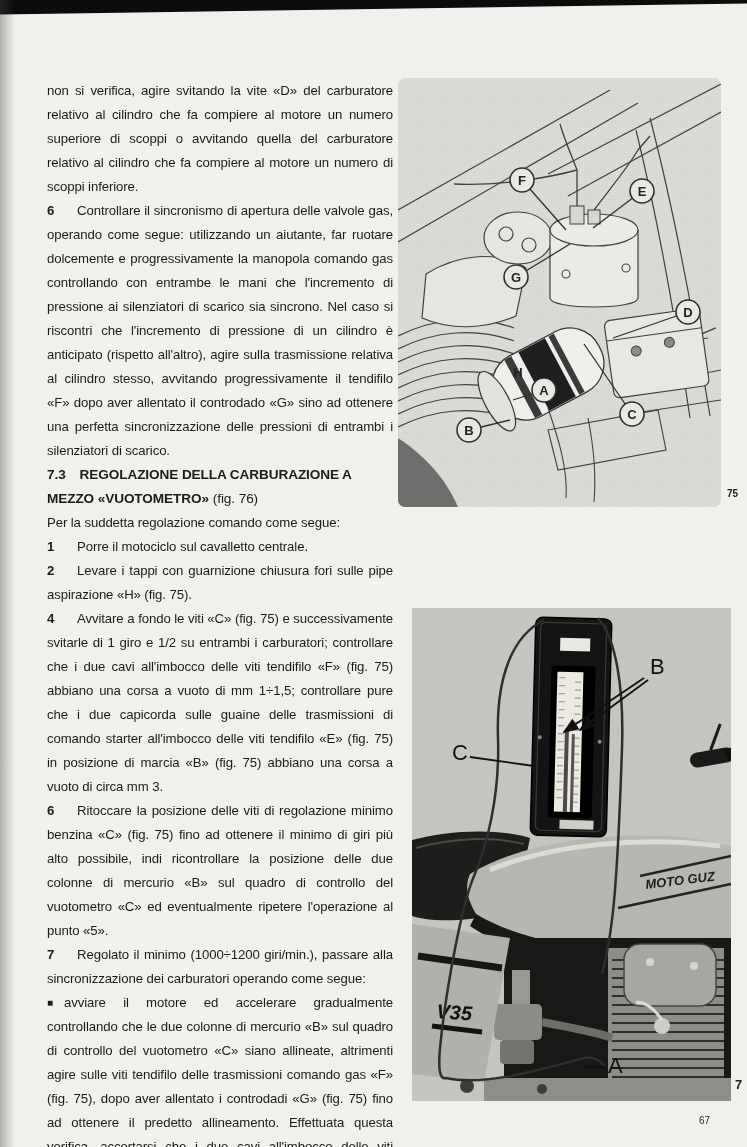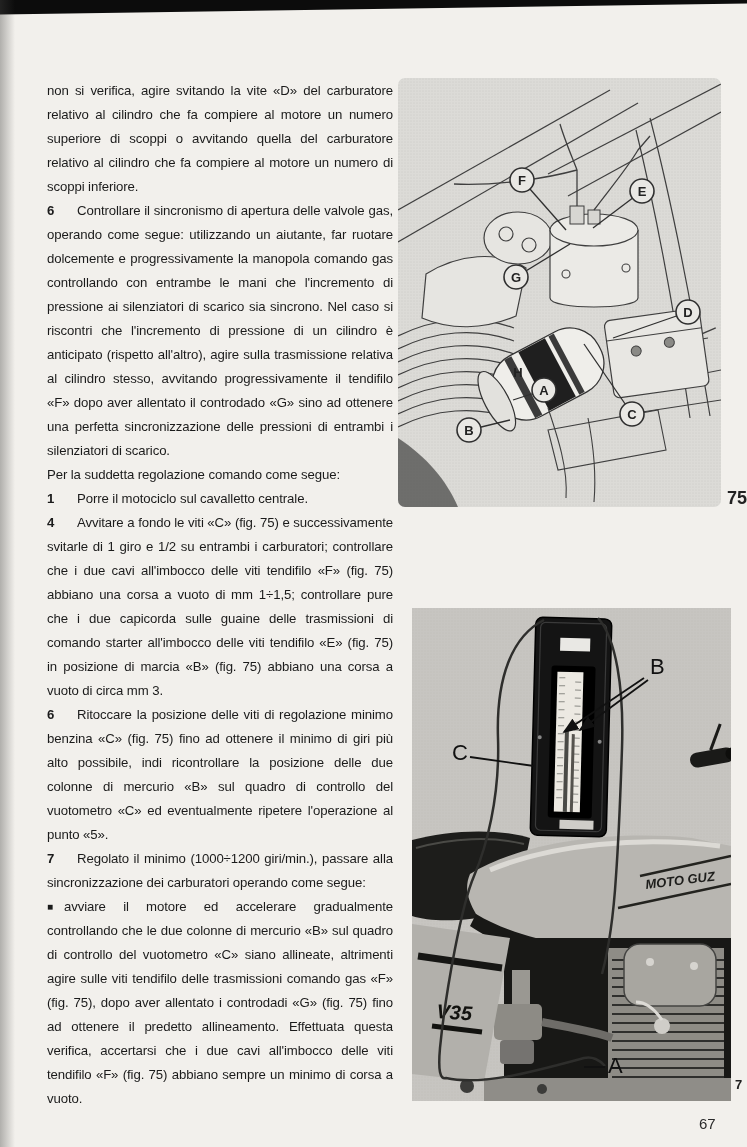--- a/index.html
+++ b/index.html
@@ -32,49 +32,51 @@
   .reg{font-weight:400;margin-left:4px;}
   .fig75{
     position:absolute;left:398px;top:78px;width:323px;height:429px;
     border-radius:7px;overflow:hidden;
   }
   .photo{
     position:absolute;left:412px;top:608px;width:319px;height:493px;
     overflow:hidden;
   }
   .fig-num{
-    position:absolute;font-weight:700;font-size:18px;color:#222;
+    position:absolute;font-weight:700;font-size:10px;color:#222;
   }
   .fig75-num{left:727px;top:488px;}
   .fig76-num{left:735px;top:1077px;font-size:13px;}
   .page-num{
     position:absolute;left:699px;top:1115px;
-    font-size:15px;color:#2a2a2a;
+    font-size:10px;color:#2a2a2a;
   }
   svg{display:block;}
 </style>
 </head>
 <body>
 
 <div class="page">
 
   <div class="top-band"></div>
   <div class="left-shadow"></div>
 
   <div class="text-col">
     <div id="pre-paras">
         <p class="para">non si verifica, agire svitando la vite «D» del carburatore relativo al cilindro che fa compiere al motore un numero superiore di scoppi o avvitando quella del carburatore relativo al cilindro che fa compiere al motore un numero di scoppi inferiore.</p>
         <p class="para"><span class="num">6</span>Controllare il sincronismo di apertura delle valvole gas, operando come segue: utilizzando un aiutante, far ruotare dolcemente e progressivamente la manopola comando gas controllando con entrambe le mani che l'incremento di pressione ai silenziatori di scarico sia sincrono. Nel caso si riscontri che l'incremento di pressione di un cilindro è anticipato (rispetto all'altro), agire sulla trasmissione relativa al cilindro stesso, avvitando progressivamente il tendifilo «F» dopo aver allentato il controdado «G» sino ad ottenere una perfetta sincronizzazione delle pressioni di entrambi i silenziatori di scarico.</p>
       </div>
 
+    <p class="sec-head"><span class="sec-num">7.3</span><span>REGOLAZIONE DELLA CARBURAZIONE A MEZZO «VUOTOMETRO»</span><span class="reg">(fig. 76)</span></p>
 
     <p class="para">Per la suddetta regolazione comando come segue:</p>
 
     <div id="steps">
         <p class="para"><span class="num">1</span>Porre il motociclo sul cavalletto centrale.</p>
+        <p class="para"><span class="num">2</span>Levare i tappi con guarnizione chiusura fori sulle pipe aspirazione «H» (fig. 75).</p>
         <p class="para"><span class="num">4</span>Avvitare a fondo le viti «C» (fig. 75) e successivamente svitarle di 1 giro e 1/2 su entrambi i carburatori; controllare che i due cavi all'imbocco delle viti tendifilo «F» (fig. 75) abbiano una corsa a vuoto di mm 1÷1,5; controllare pure che i due capicorda sulle guaine delle trasmissioni di comando starter all'imbocco delle viti tendifilo «E» (fig. 75) in posizione di marcia «B» (fig. 75) abbiano una corsa a vuoto di circa mm 3.</p>
         <p class="para"><span class="num">6</span>Ritoccare la posizione delle viti di regolazione minimo benzina «C» (fig. 75) fino ad ottenere il minimo di giri più alto possibile, indi ricontrollare la posizione delle due colonne di mercurio «B» sul quadro di controllo del vuotometro «C» ed eventualmente ripetere l'operazione al punto «5».</p>
         <p class="para"><span class="num">7</span>Regolato il minimo (1000÷1200 giri/min.), passare alla sincronizzazione dei carburatori operando come segue:</p>
       </div>
 
     <p class="para"><span class="bullet">■</span><span>avviare il motore ed accelerare gradualmente controllando che le due colonne di mercurio «B» sul quadro di controllo del vuotometro «C» siano allineate, altrimenti agire sulle viti tendifilo delle trasmissioni comando gas «F» (fig. 75), dopo aver allentato i controdadi «G» (fig. 75) fino ad ottenere il predetto allineamento. Effettuata questa verifica, accertarsi che i due cavi all'imbocco delle viti tendifilo «F» (fig. 75) abbiano sempre un minimo di corsa a vuoto.</span></p>
   </div>
 
   <div class="fig75">
     <svg width="323" height="429" viewBox="0 0 323 429">

